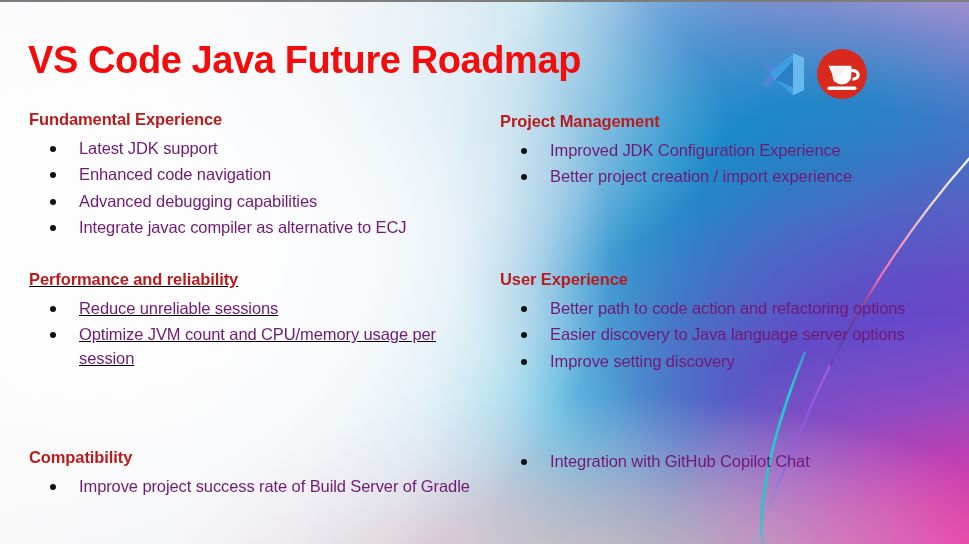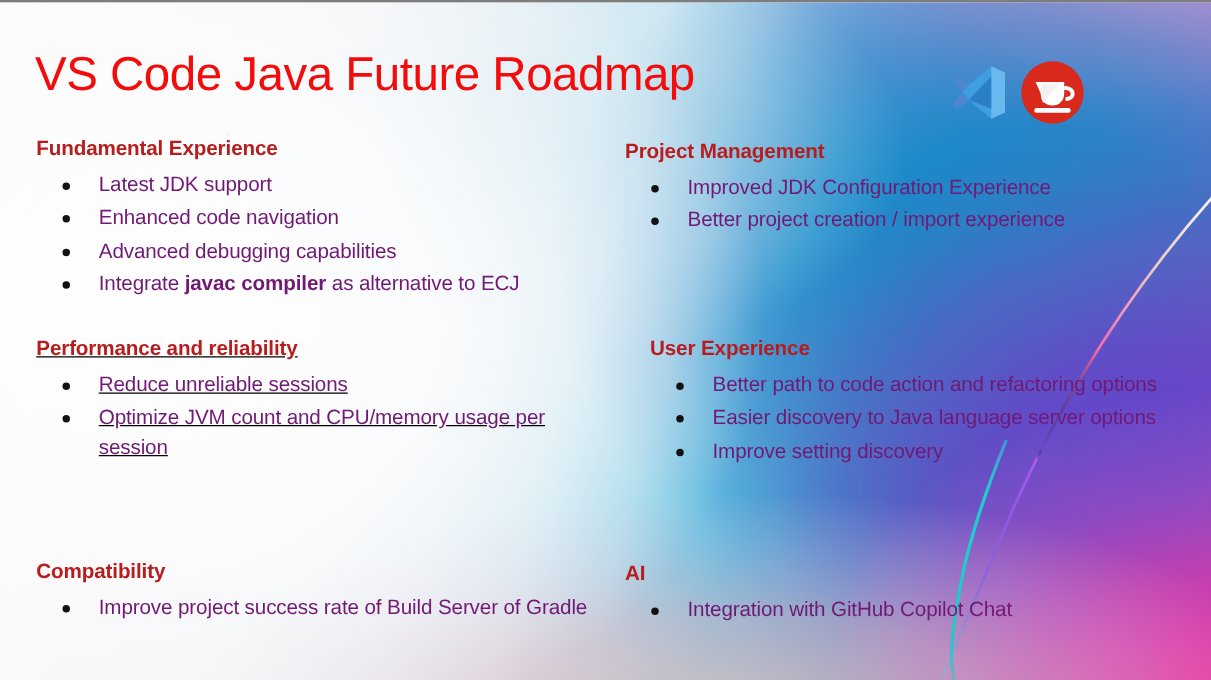--- a/index.html
+++ b/index.html
@@ -101,21 +101,21 @@
 
   .bg-arcs { position:absolute; inset:0; pointer-events:none; }
 
   
   .content { position:relative; z-index:5; width:100%; height:100%; }
 
   .title {
     position:absolute;
     left:28px; top:39px;
     font-size:38px;
-    font-weight:normal;
+    font-weight:bold;
     letter-spacing:-0.4px;
     color:#f20c0c;
     line-height:1.05;
     white-space:nowrap;
   }
 
   .logos {
     position:absolute;
     right:101px; top:46px;
     display:flex; align-items:center; gap:8px;
@@ -158,29 +158,29 @@
     margin-bottom:3px;
   }
   ul.bullets li::before {
     content:"";
     position:absolute;
     left:21px; top:9px;
     width:6px; height:6px;
     border-radius:50%;
     background:#111111;
   }
-  ul.bullets li b { font-weight:bold; }
+  ul.bullets li b { font-weight:normal; }
 
   
   .blk-fundamental   { position:absolute; top:0px;   left:0; width:100%; }
   .blk-performance   { position:absolute; top:160px; left:0; width:100%;text-decoration:underline; }
   .blk-compatibility { position:absolute; top:338px; left:0; width:100%; }
 
   .blk-project { position:absolute; top:2px;   left:0; width:100%; }
-  .blk-ux      { position:absolute; top:160px; left:0; width:100%;margin-left:20px; }
+  .blk-ux      { position:absolute; top:160px; left:0; width:100%; }
   .blk-ai      { position:absolute; top:340px; left:0; width:100%; }
 </style>
 </head>
 <body>
 
 <div class="slide">
 
   <div class="bg-layer bg-base"></div>
   <div class="bg-layer bg-tr"></div>
   <div class="bg-layer bg-cyan"></div>
@@ -278,21 +278,20 @@
         <div class="group blk-ux">
           <div class="group-title">User Experience</div>
           <ul class="bullets">
             <li><span>Better path to code action and refactoring options</span></li>
             <li><span>Easier discovery to Java language server options</span></li>
             <li><span>Improve setting discovery</span></li>
           </ul>
         </div>
 
         <div class="group blk-ai">
-          <div class="group-title">AI</div>
           <ul class="bullets">
             <li><span>Integration with GitHub Copilot Chat</span></li>
           </ul>
         </div>
 
       </div>
 
     </div>
   </div>
 </div>

